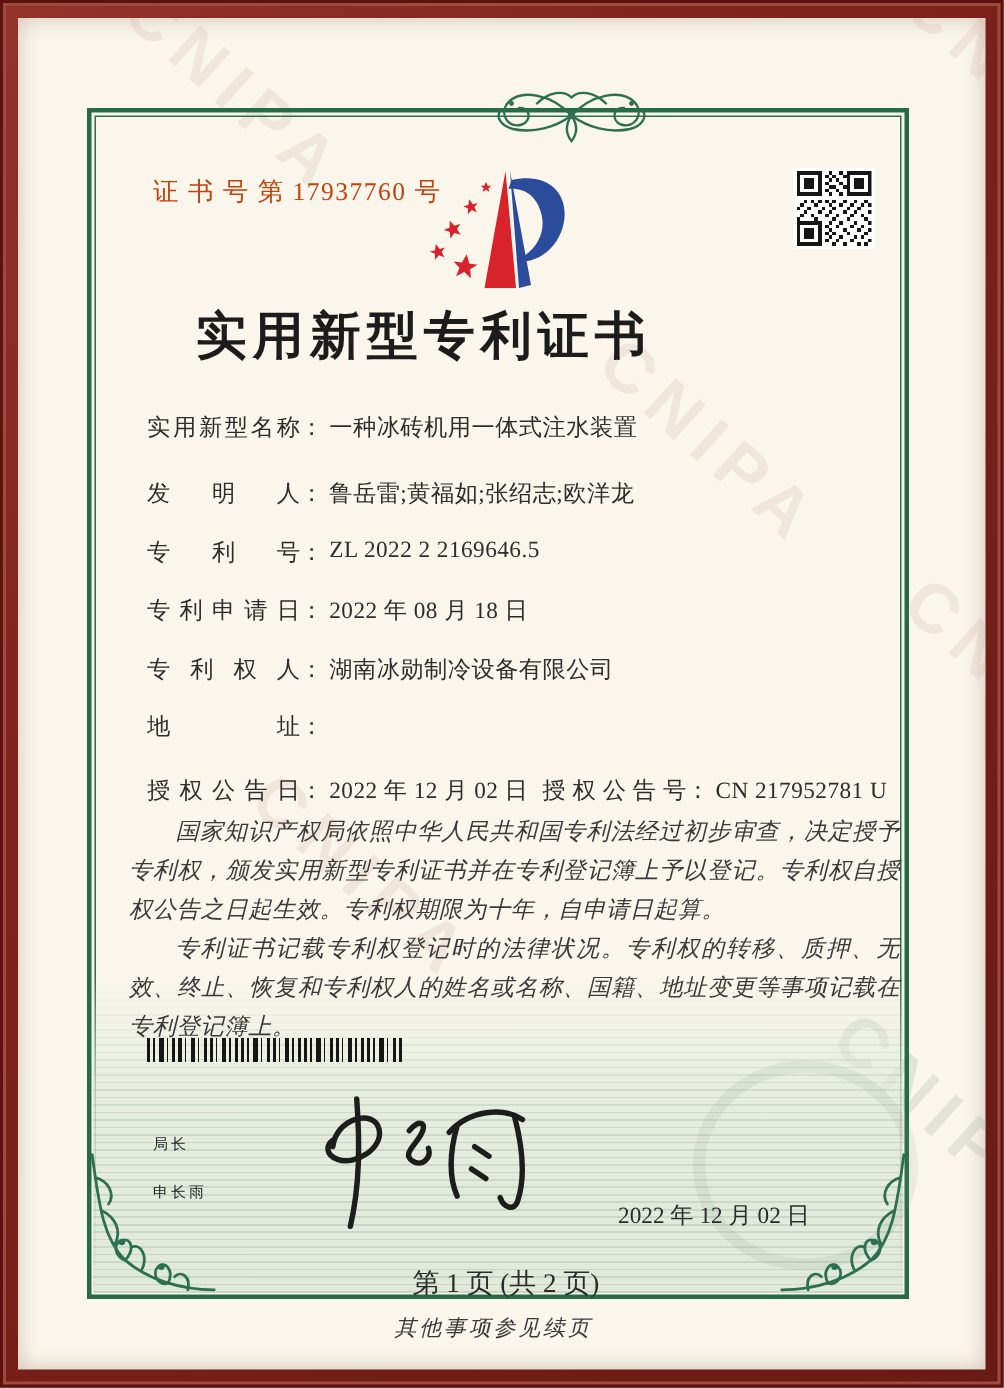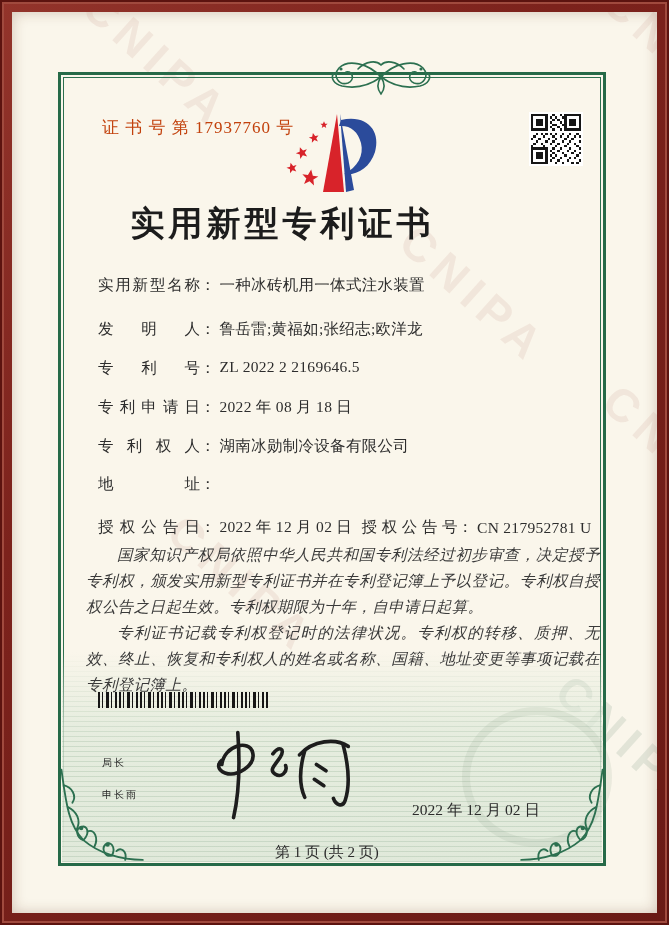--- a/index.html
+++ b/index.html
@@ -75,21 +75,21 @@
       #161616 4px 5px, transparent 5px 8px,
       #161616 8px 11px, transparent 11px 13px,
       #161616 13px 14px, transparent 14px 17px,
       #161616 17px 19px, transparent 19px 21px);
   }
   .director { position:absolute; left:90px; font-family:"Liberation Sans","DejaVu Sans",sans-serif; font-size:10px; color:#222; letter-spacing:2px; }
   .director.t1 { top:744px; }
   .director.t2 { top:776px; }
   .signature { position:absolute; left:178px; top:714px; width:170px; height:96px; }
   .grant-date-bottom { position:absolute; left:400px; top:788px; font-size:15.5px; color:#2b2b2b; }
-  .page-no { position:absolute; left:263px; top:831px; font-size:15px; color:#2b2b2b; }
+  .page-no { position:absolute; left:263px; top:831px; font-size:18px; color:#2b2b2b; }
   .footer-note { position:absolute; left:251px; top:864px; font-size:14.5px; font-style:italic; color:#3a3a3a; letter-spacing:2px; }
   svg .green { stroke:#2c7050; fill:none; stroke-linecap:round; }
 </style>
 </head>
 <body>
 
 <div class="stage">
   <div class="paper">
 
     <div class="watermark" style="left:55px; top:20px;">CNIPA</div>
@@ -231,15 +231,16 @@
         <path d="M103,27 C116,13 137,11 149,19"></path>
         <path d="M108,23 C103,40 103,56 108,67"></path>
         <path d="M144,17 C149,36 151,55 146,70 C144,77 137,74 135,68"></path>
         <path d="M119,36 l9,6"></path>
         <path d="M117,50 l9,6"></path>
       </g>
     </svg>
 
     <div class="grant-date-bottom">2022 年 12 月 02 日</div>
     <div class="page-no">第 1 页 (共 2 页)</div>
+    <div class="footer-note">其他事项参见续页</div>
 
   </div>
 </div>
 
 </body></html>

